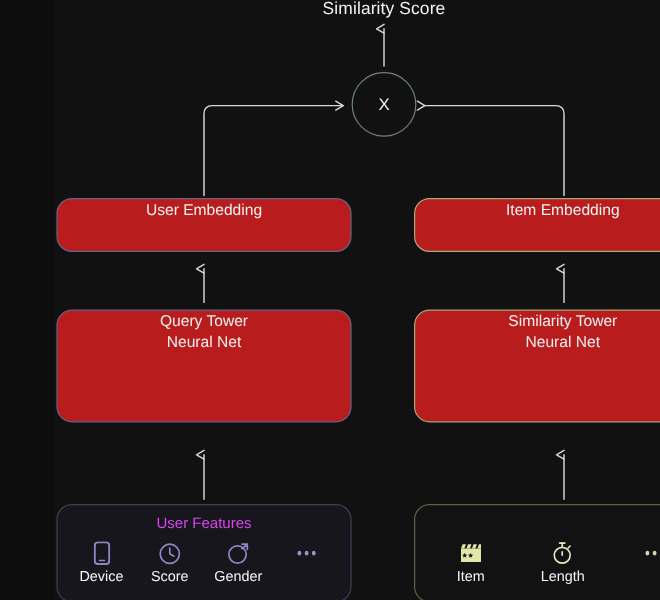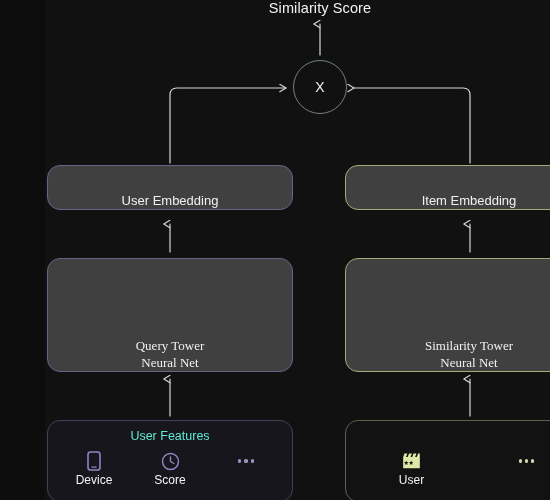--- a/index.html
+++ b/index.html
@@ -61,33 +61,33 @@
     font-size: 13.5px;
     color: #ededed;
   }
 
   
   .box {
     position: absolute;
     box-sizing: border-box;
     border-radius: 13px;
     display: flex;
-    align-items: flex-end;
+    align-items: flex-start;
     justify-content: center;
     text-align: center;
-    background: #404040;
+    background: #b91c1c;
   }
   .box .box-text {
     font-size: 13px;
     line-height: 17px;
     color: #f0f0f0;
   }
 
   .emb        { height: 45px; border-width: 1.3px; border-style: solid; }
-  .tower      { height: 114px; border-width: 1.3px; border-style: solid; font-family: Liberation Serif, serif; }
+  .tower      { height: 94px; border-width: 1.3px; border-style: solid; }
 
   .u-border { border-color: #6a628a; }
   .i-border { border-color: #a9a87a; }
 
   #user-emb   { left: 2px;   top: 165px; width: 246px; }
   #item-emb   { left: 300px; top: 165px; width: 248px; }
   #query-tower{ left: 2px;   top: 258px; width: 246px; }
   #cand-tower { left: 300px; top: 258px; width: 248px; }
 
   
@@ -107,21 +107,21 @@
   #item-panel {
     left: 300px; top: 420px; width: 248px; height: 82px;
     background: #121212;
     border-color: #5f5f4a;
   }
   .panel-title {
     position: absolute;
     left: 0; right: 0; top: 8px;
     text-align: center;
     font-size: 12.5px;
-    color: #5eead4;
+    color: #d946ef;
     z-index: 3;
   }
   .feat-row {
     position: absolute;
     left: 0; right: 0; top: 29px;
     display: flex;
     justify-content: space-around;
     align-items: flex-end;
     padding: 0 8px;
     box-sizing: border-box;
@@ -236,20 +236,29 @@
       <div class="feat">
         <span class="glyph">
           <svg width="19" height="19" viewBox="0 0 20 20">
             <circle cx="10" cy="10" r="8.4" fill="none" stroke="#8f85c4" stroke-width="1.5"></circle>
             <path d="M10,5.1 L10,10 L13.6,12.1" fill="none" stroke="#8f85c4" stroke-width="1.5" stroke-linecap="round" stroke-linejoin="round"></path>
           </svg>
         </span>
         <span class="cap">Score</span>
       </div>
 
+      <div class="feat">
+        <span class="glyph">
+          <svg width="19" height="19" viewBox="0 0 20 20">
+            <circle cx="9.4" cy="10.6" r="7.6" fill="none" stroke="#8f85c4" stroke-width="1.5"></circle>
+            <path d="M13.2,5.6 L18,1.6 M18,1.6 L13.4,1.6 M18,1.6 L18,6.1" fill="none" stroke="#8f85c4" stroke-width="1.5" stroke-linecap="round" stroke-linejoin="round"></path>
+          </svg>
+        </span>
+        <span class="cap">Gender</span>
+      </div>
 
       <div class="feat dots">
         <span class="glyph">
           <span class="dots-g">
               <i></i>
               <i></i>
               <i></i>
             </span>
         </span>
         <span class="cap">.</span>
@@ -267,23 +276,37 @@
           <svg width="19" height="18" viewBox="0 0 20 19">
             <path d="M1.2,5.4 L18.8,5.4 L18.8,17.2 L1.2,17.2 Z" fill="#e0e8a8"></path>
             <path d="M1.2,5.4 L2.6,1.6 L5.6,1.6 L4.2,5.4 Z" fill="#e0e8a8"></path>
             <path d="M6.0,5.4 L7.4,1.6 L10.4,1.6 L9.0,5.4 Z" fill="#e0e8a8"></path>
             <path d="M10.8,5.4 L12.2,1.6 L15.2,1.6 L13.8,5.4 Z" fill="#e0e8a8"></path>
             <path d="M15.6,5.4 L17.0,1.6 L18.8,1.6 L18.8,5.4 Z" fill="#e0e8a8"></path>
             <path d="M4.4,9.0 L5.1,10.6 L6.8,10.8 L5.5,11.9 L5.9,13.6 L4.4,12.7 L3.0,13.6 L3.4,11.9 L2.1,10.8 L3.8,10.6 Z" fill="#1a1a14"></path>
             <path d="M9.6,9.0 L10.3,10.6 L12.0,10.8 L10.7,11.9 L11.1,13.6 L9.6,12.7 L8.2,13.6 L8.6,11.9 L7.3,10.8 L9.0,10.6 Z" fill="#1a1a14"></path>
           </svg>
         </span>
-        <span class="cap">User</span>
-      </div>
-
+        <span class="cap">Item</span>
+      </div>
+
+      <div class="feat">
+        <span class="glyph">
+          <svg width="17" height="20" viewBox="0 0 18 21">
+            <g fill="none" stroke="#e6e6c0" stroke-width="1.45" stroke-linecap="round" stroke-linejoin="round">
+              <circle cx="9" cy="12.3" r="7.0"></circle>
+              <path d="M9,9.2 L9,12.3"></path>
+              <path d="M6.6,1.6 L11.4,1.6"></path>
+              <path d="M9,1.6 L9,5.1"></path>
+              <path d="M14.2,5.9 L15.9,4.2"></path>
+            </g>
+          </svg>
+        </span>
+        <span class="cap">Length</span>
+      </div>
 
 
       <div class="feat dots">
         <span class="glyph">
           <span class="dots-g">
               <i></i>
               <i></i>
               <i></i>
             </span>
         </span>

